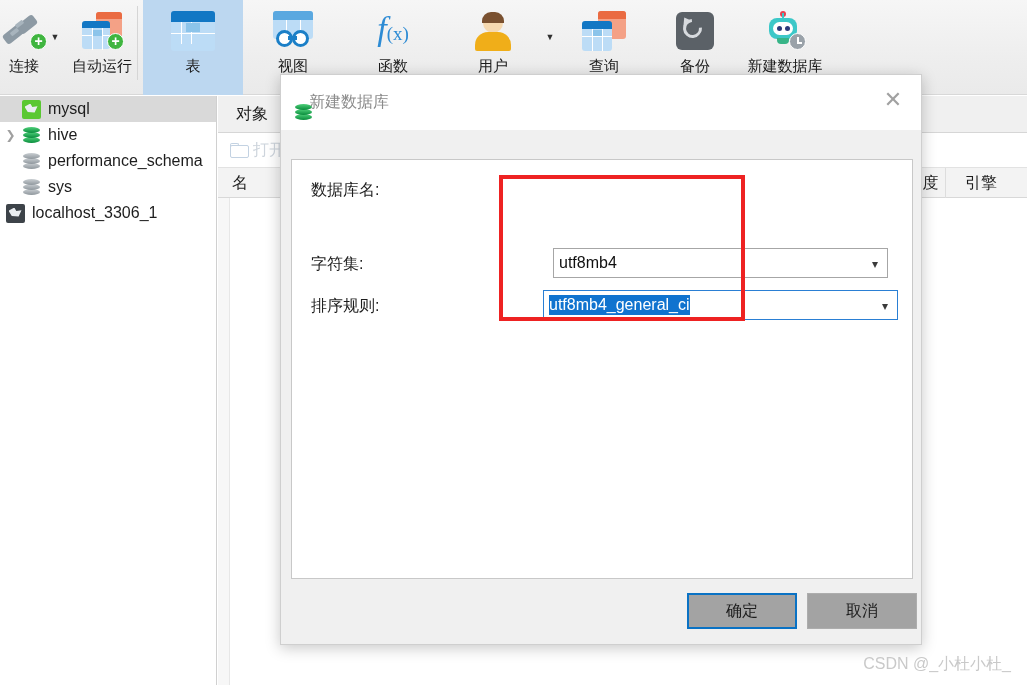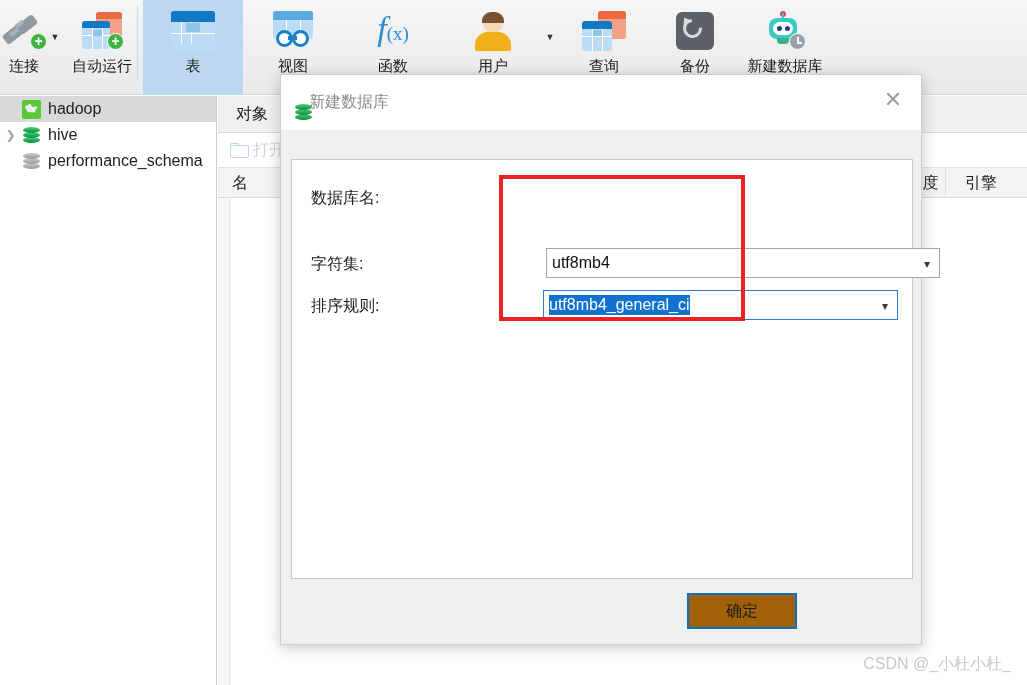--- a/index.html
+++ b/index.html
@@ -341,21 +341,21 @@
     display: flex; align-items: center;
     font-size: 12px; color: #3a3a3a;
   }
 
   #dlg-footer {
     position: absolute; left: 0; bottom: 0; width: 100%; height: 65px;
   }
   .dlg-btn {
     position: absolute; top: 14px;
     width: 110px; height: 36px;
-    background: #a16207;
+    background: #a3a3a3;
     border: 1px solid #adadad;
     font-size: 16px; color: #1d1d1d;
     font-family: "Liberation Sans", sans-serif;
     cursor: default;
   }
   .dlg-btn.default { border: 2px solid #0a72c4; }
 
   
   #red-box {
     position: absolute;
@@ -498,21 +498,21 @@
 
 </div>
 
 <div id="sidebar">
 
   <div class="tree-row selected">
     <span class="expander"></span>
     <span class="ti">
         <span class="ic-dolphin green"></span>
       </span>
-    <span class="tl">hadoop</span>
+    <span class="tl">mysql</span>
   </div>
 
   <div class="tree-row">
     <span class="expander">❯</span>
     <span class="ti">
         <span class="ic-db green">
           <span class="c3"></span>
           <span class="c2"></span>
           <span class="c1"></span>
         </span>
@@ -527,21 +527,39 @@
     <span class="ti">
         <span class="ic-db">
           <span class="c3"></span>
           <span class="c2"></span>
           <span class="c1"></span>
         </span>
       </span>
     <span class="tl">performance_schema</span>
   </div>
 
-
+  <div class="tree-row">
+    <span class="ind"></span>
+    <span class="ti">
+        <span class="ic-db">
+          <span class="c3"></span>
+          <span class="c2"></span>
+          <span class="c1"></span>
+        </span>
+      </span>
+    <span class="tl">sys</span>
+  </div>
+
+  <div class="tree-row">
+    <span class="ind" style="flex:0 0 1px"></span>
+    <span class="ti">
+        <span class="ic-dolphin"></span>
+      </span>
+    <span class="tl">localhost_3306_1</span>
+  </div>
 
 </div>
 
 <div id="workspace">
 
   <div id="ws-tabstrip">
     <span id="ws-tab">对象</span>
   </div>
 
   <div id="ws-toolbar2">
@@ -572,37 +590,38 @@
     <span id="dlg-icon">
       <span class="ic-db green" style="width:19px;height:20px"><span class="c3"></span><span class="c2"></span><span class="c1"></span></span>
     </span>
     <span id="dlg-title">新建数据库</span>
     <span id="dlg-close">✕</span>
   </div>
 
 
   <div id="dlg-panel">
 
-    <span class="field-label" style="left:19px; top:28px">数据库名:</span>
+    <span class="field-label" style="left:19px; top:20px">数据库名:</span>
 
     <span class="field-label" style="left:19px; top:94px">字符集:</span>
-    <div class="field-combo" style="left:254px; top:88px; width:394px">
+    <div class="field-combo" style="left:261px; top:88px; width:335px">
       <span class="plain-text">utf8mb4</span>
       <span class="combo-arrow">▾</span>
     </div>
 
     <span class="field-label" style="left:19px; top:136px">排序规则:</span>
     <div class="field-combo focused" style="left:251px; top:130px; width:355px">
       <span class="sel-text">utf8mb4_general_ci</span>
       <span class="combo-arrow">▾</span>
     </div>
 
   </div>
 
   <div id="dlg-footer">
     <button class="dlg-btn default" style="left:406px">确定</button>
+    <button class="dlg-btn" style="left:526px">取消</button>
   </div>
 
 </div>
 
 <div id="red-box"></div>
 
 <div id="watermark">CSDN @_小杜小杜_</div>
 
 </body></html>

